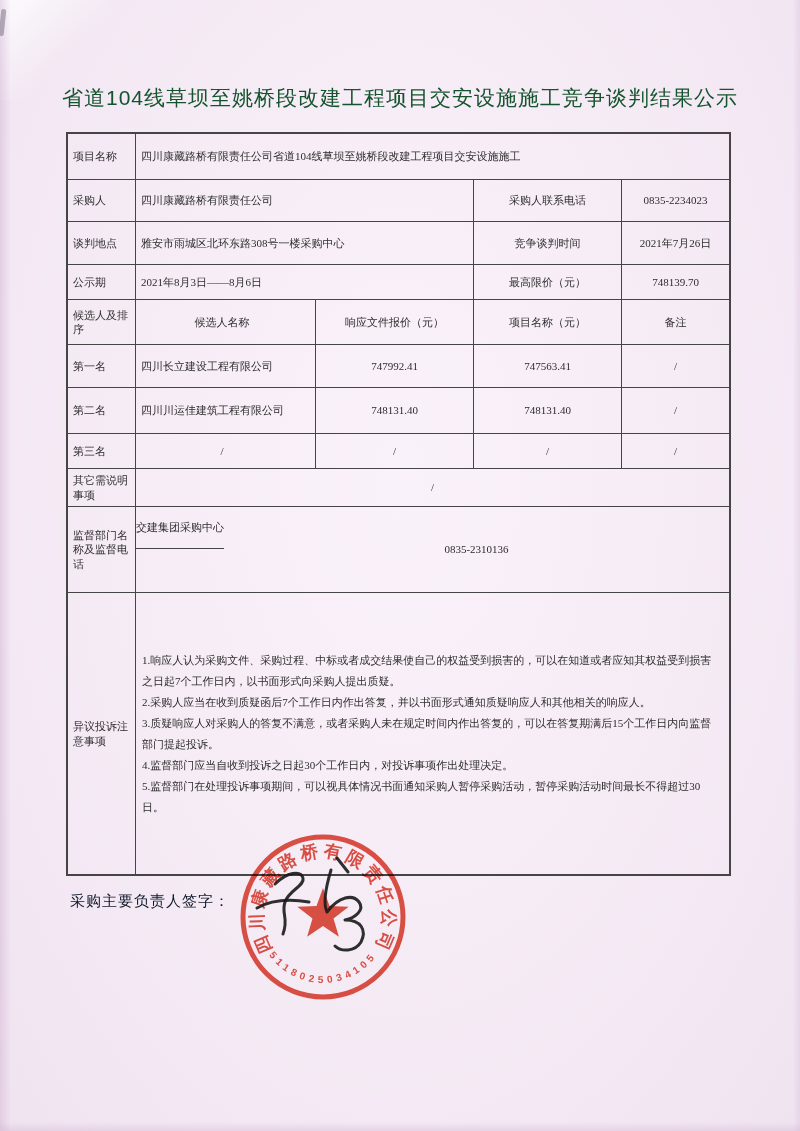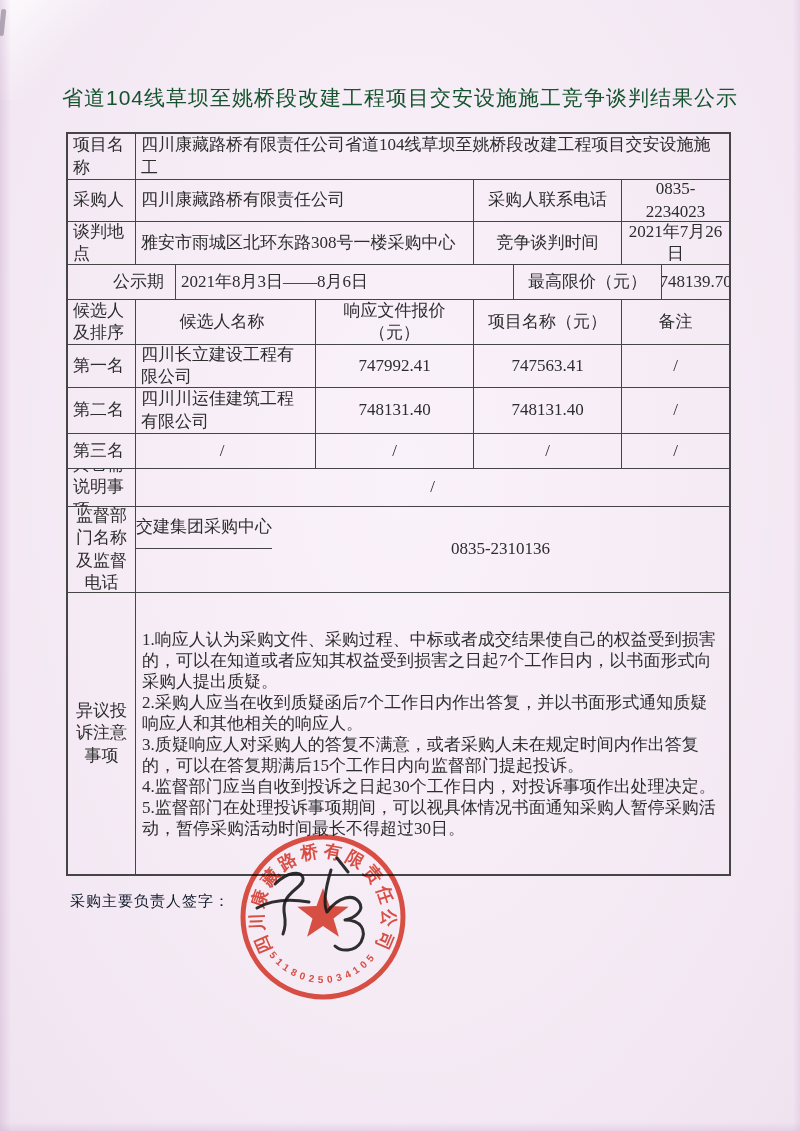--- a/index.html
+++ b/index.html
@@ -30,38 +30,38 @@
     position:absolute; top:84px; left:0; width:100%;
     text-align:center; font-size:21px; font-weight:400;
     font-family:"Liberation Sans", sans-serif;
     color:#14532d; letter-spacing:1px;
   }
 
   
   .tbl {
     position:absolute; left:66px; top:132px; width:665px; height:744px;
     border:2px solid #454545; display:flex; flex-direction:column;
-    font-size:17px; line-height:1.3;
+    font-size:11px; line-height:1.3;
   }
   .tr { display:flex; border-bottom:1.5px solid #454545; flex:none; }
   .tr:last-child { border-bottom:none; flex:1; }
   .td { border-right:1.5px solid #454545; display:flex; align-items:center;
         padding:2px 5px; overflow:hidden; }
   .td:last-child { border-right:none; }
-  .cx { justify-content:center; text-align:center; }
+  .cx { justify-content:center; text-align:left; }
   .w-label { width:68px; }
   .w-name  { width:180px; padding-right:12px; }
   .w-bid   { width:158px; }
   .w-final { width:148px; }
   .w-note  { flex:1; }
   .w-val   { width:338px; }
   .w-sublab{ width:148px; }
   .w-subval{ flex:1; }
   .h-r1 { height:46px; } .h-r2 { height:42px; } .h-r3 { height:43px; }
-  .h-r4 { height:35px;padding-left:40px; } .h-r5 { height:45px; } .h-r6 { height:43px; }
+  .h-r4 { height:35px; } .h-r5 { height:45px; } .h-r6 { height:43px; }
   .h-r7 { height:46px; } .h-r8 { height:35px; } .h-r9 { height:38px; }
   .h-r10{ height:86px; }
 
   .sup-right { flex:1; display:flex; }
   .sup-cell { display:flex; align-items:center; justify-content:center; text-align:center; }
   .sup-top { height:42px; border-bottom:1.5px solid #454545; }
   .sup-bottom { flex:1; }
 
   .obj-content { flex:1; display:flex; flex-direction:column; justify-content:center;
     padding:6px 10px 6px 6px; align-items:stretch; }

